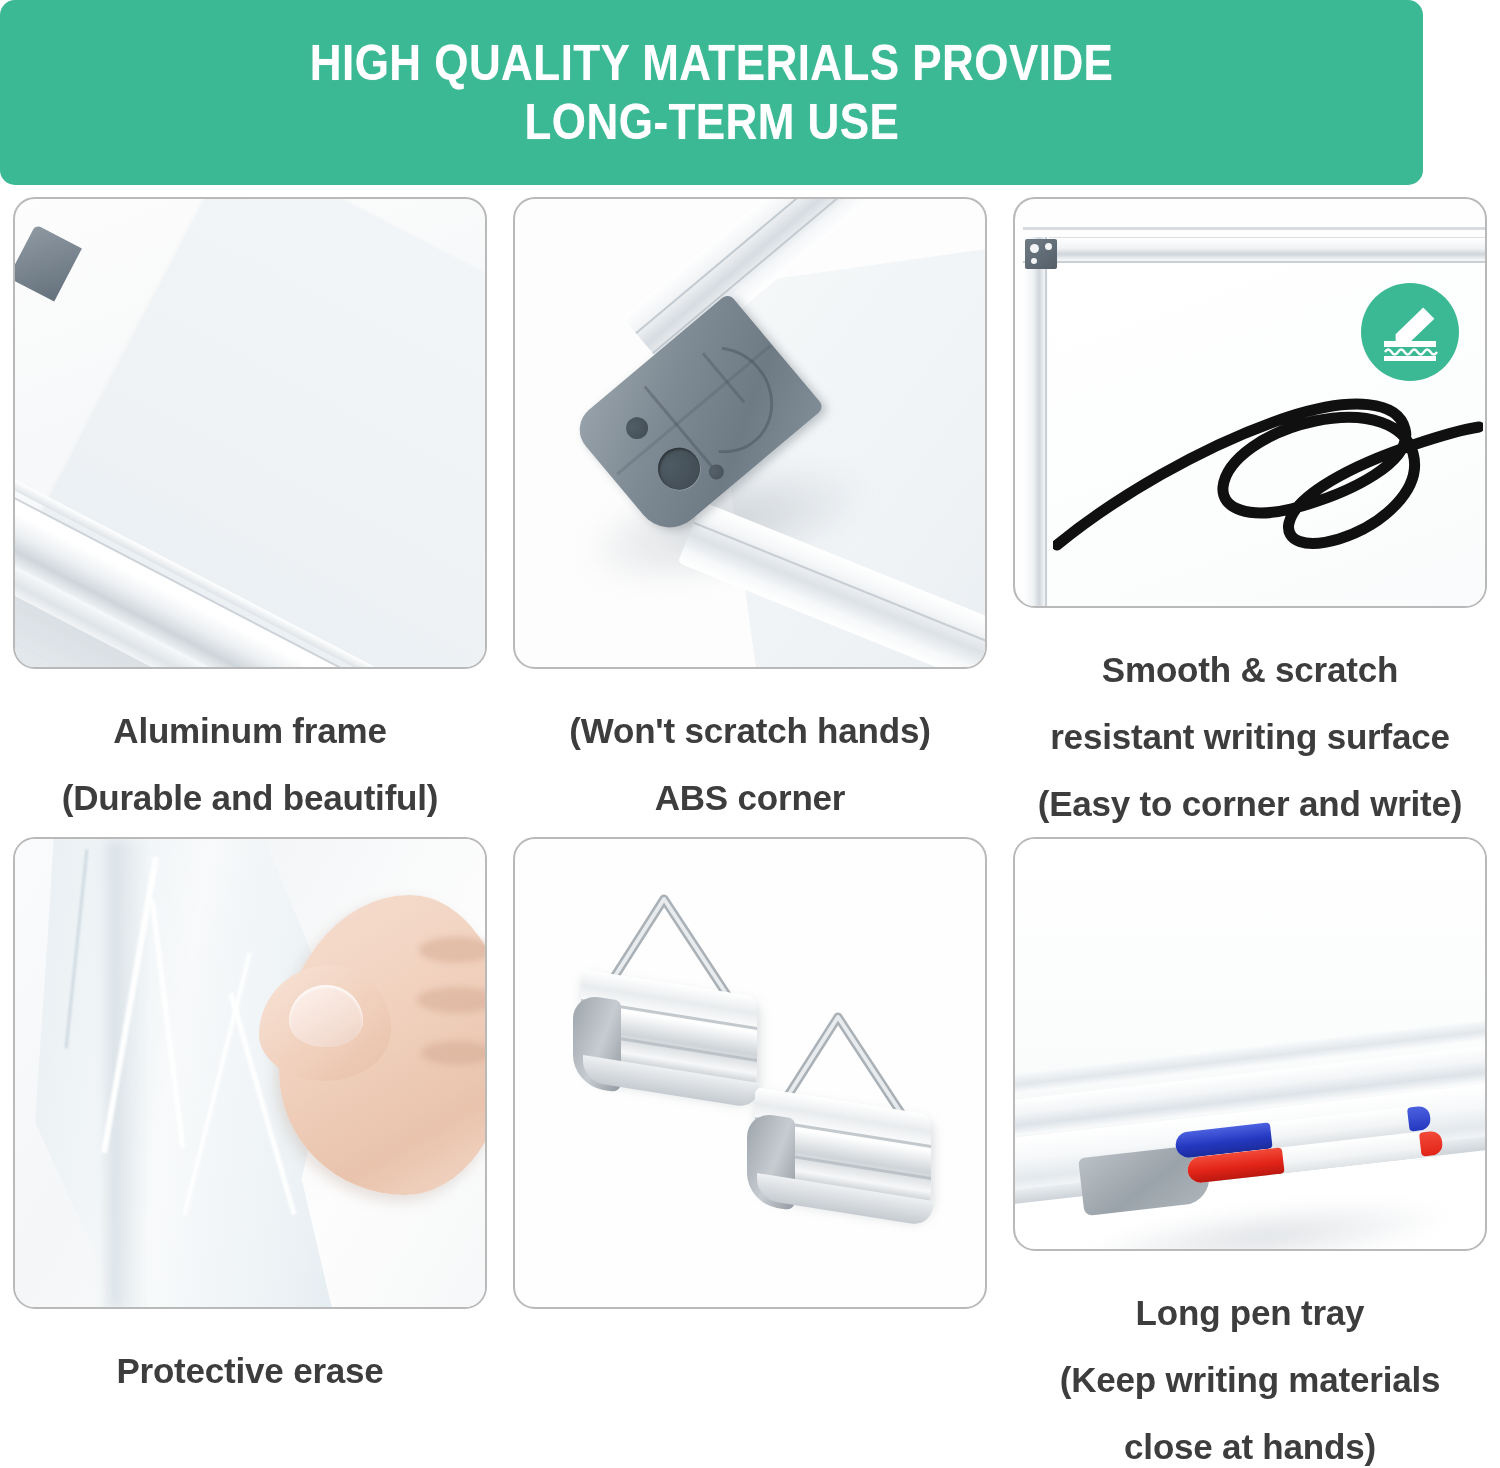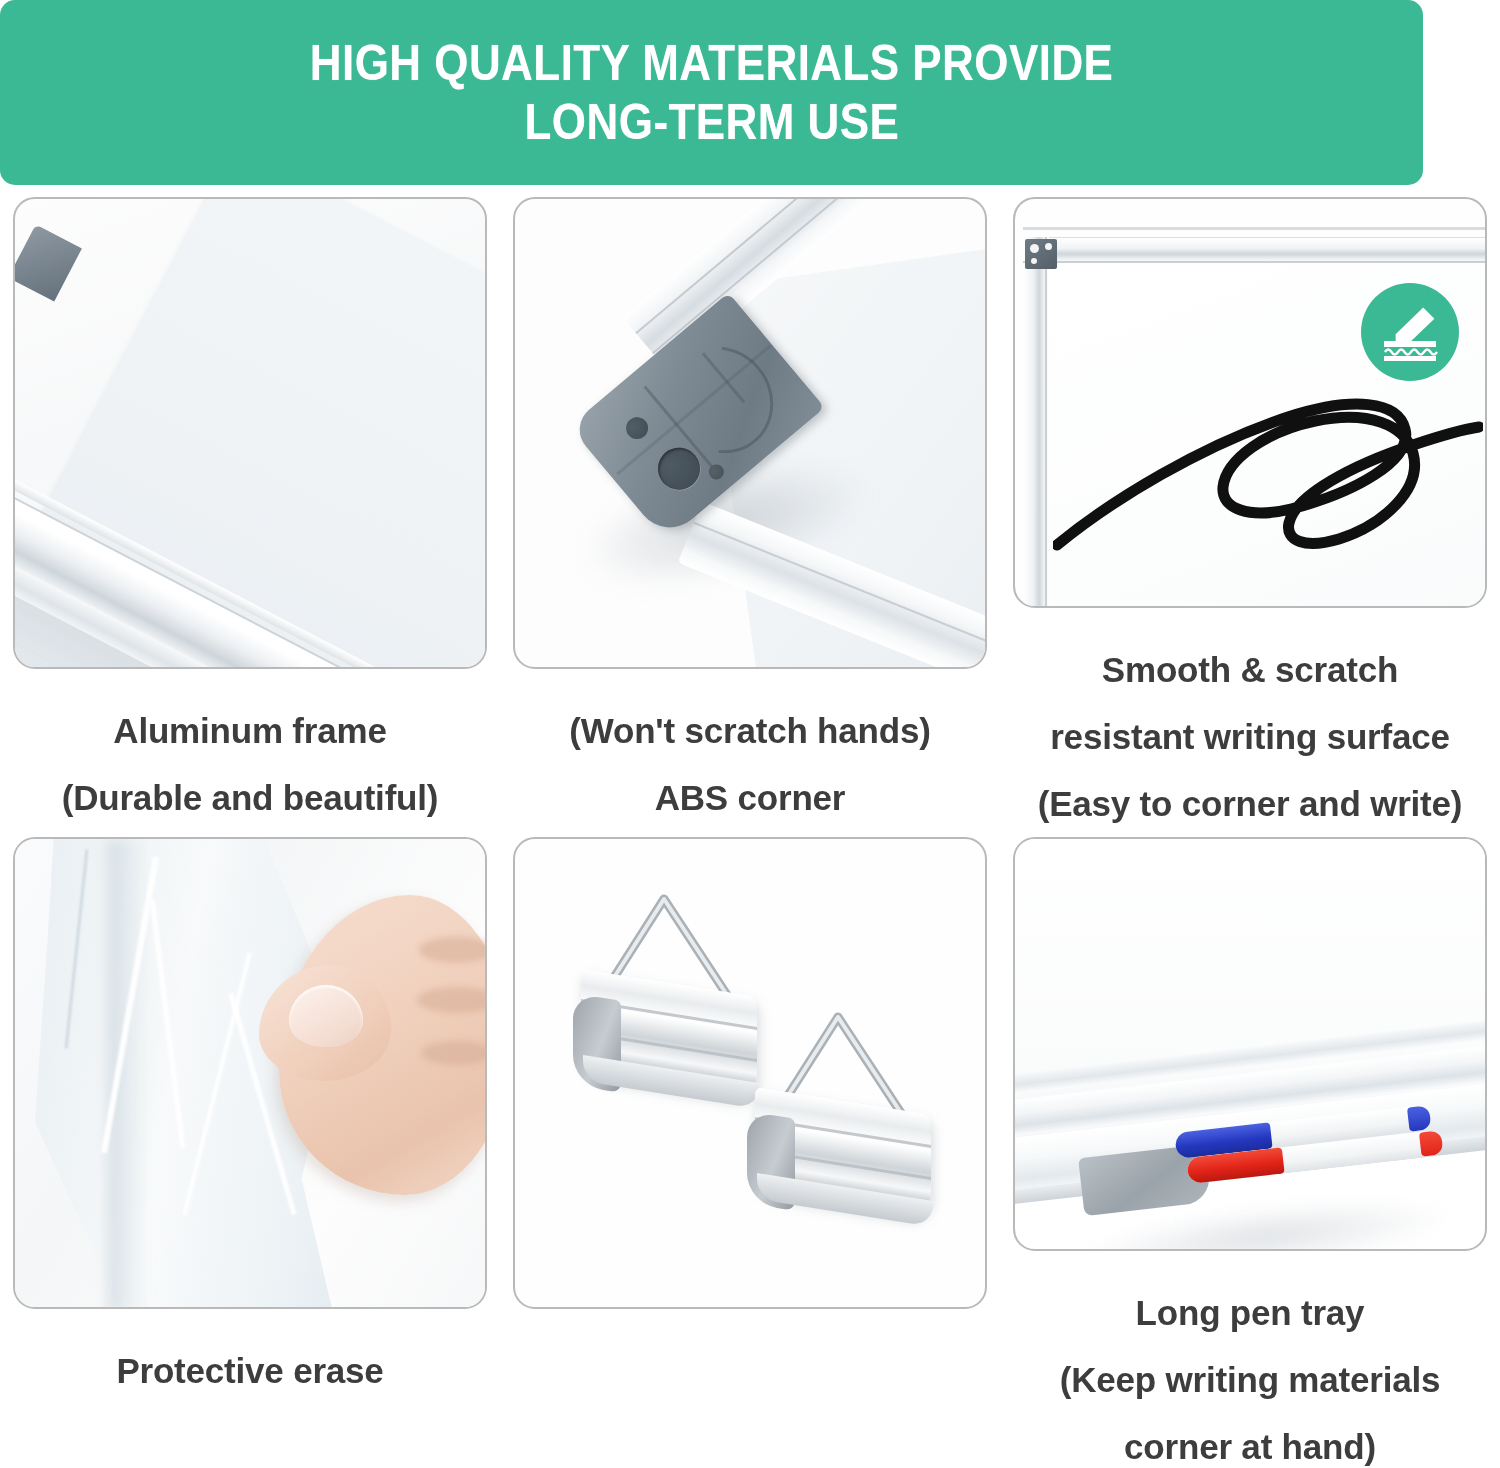--- a/index.html
+++ b/index.html
@@ -501,18 +501,18 @@
           <span class="tail"></span>
         </div>
         <div class="marker m-red">
           <span class="cap"></span>
           <span class="tail"></span>
         </div>
       </div>
       <div class="caption">
         <span class="ln">Long pen tray</span>
         <span class="ln">(Keep writing materials</span>
-        <span class="ln">corner at hand)</span>
+        <span class="ln">close at hands)</span>
       </div>
     </div>
 
   </div>
 </div>
 
 </body></html>

